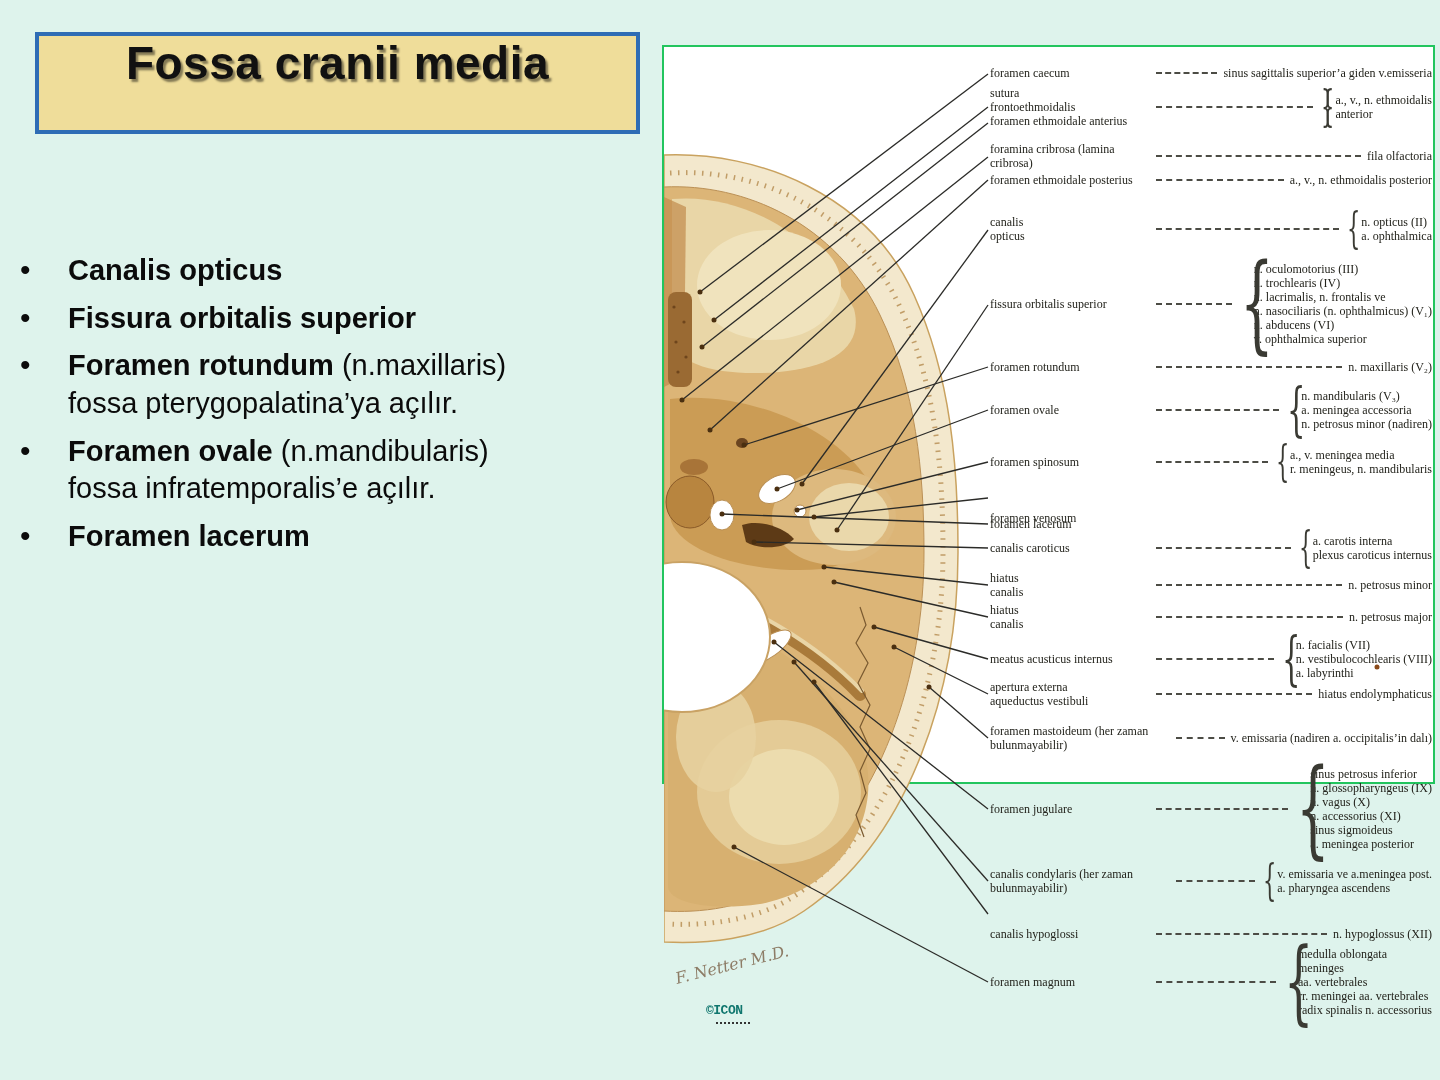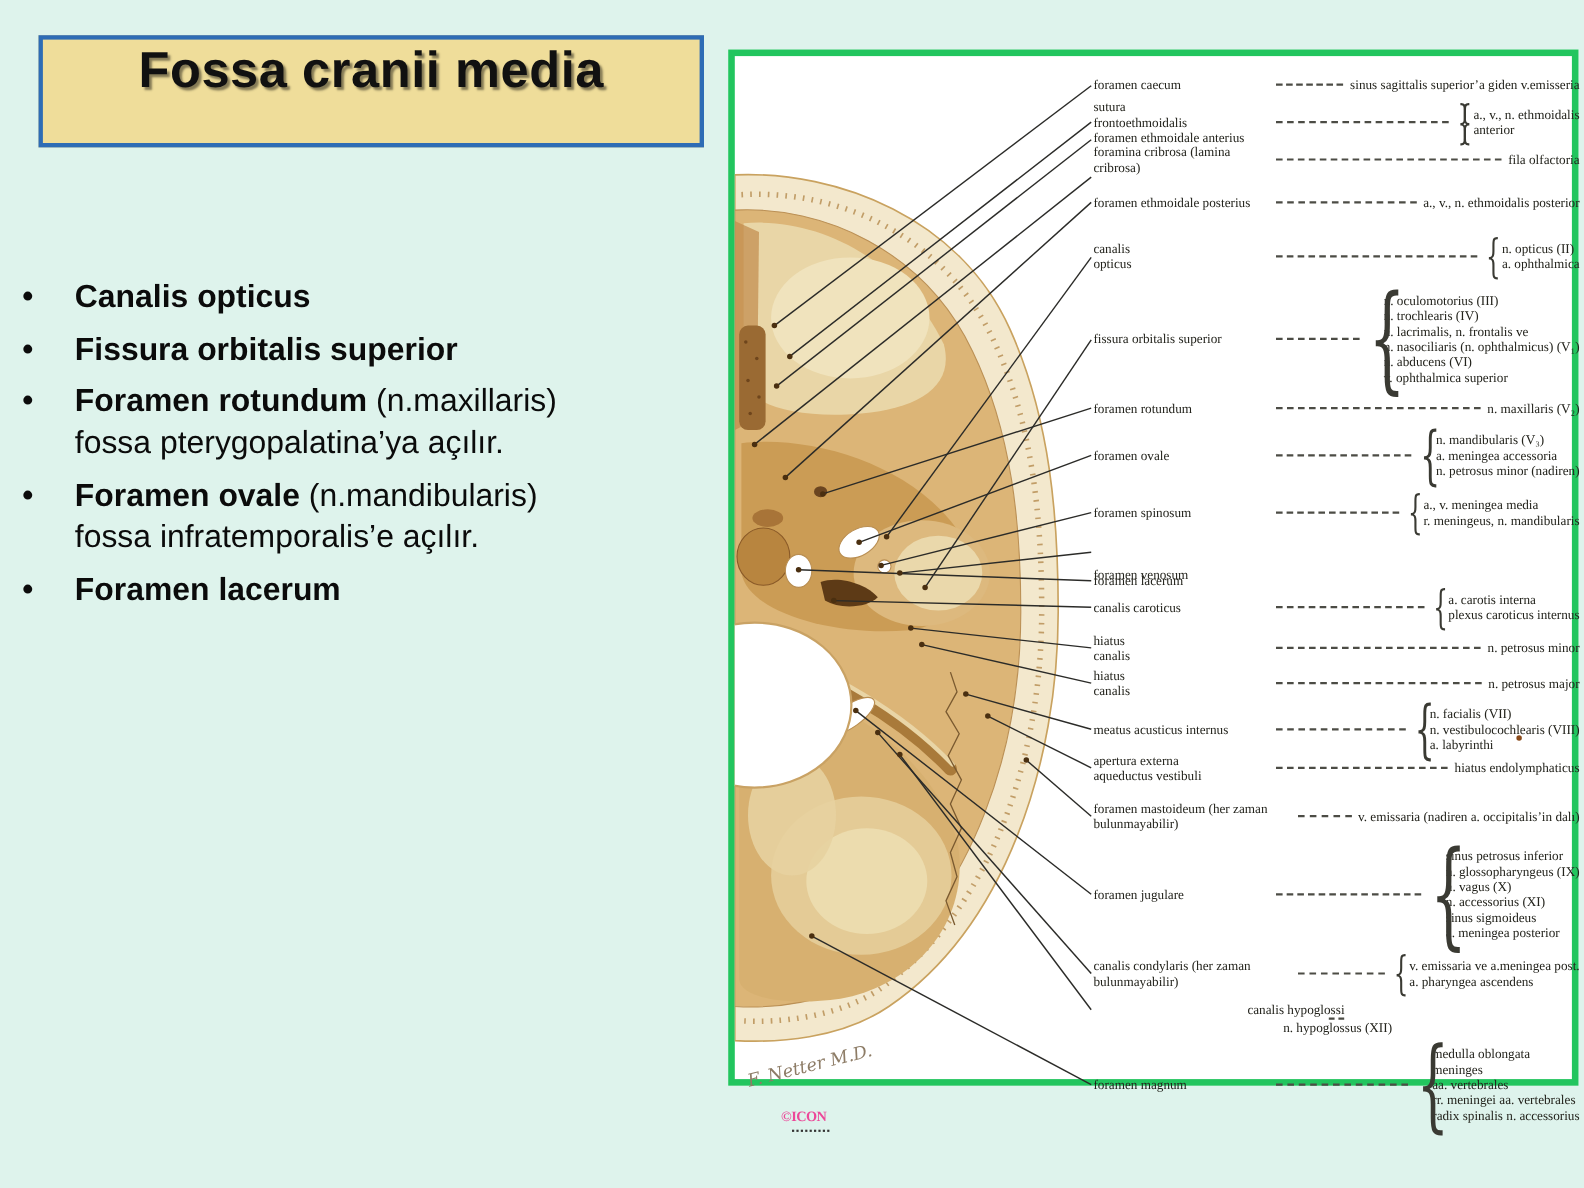--- a/index.html
+++ b/index.html
@@ -26,22 +26,22 @@
     position:relative;padding-left:54px;margin-bottom:10px;
     font-size:29px;line-height:1.3;color:#0b0b0b;
   }
   .bullets li::before{
     content:"\2022";position:absolute;left:6px;top:-2px;font-size:30px;
   }
   .bullets .b{font-weight:bold;}
   .bullets .r{font-weight:normal;white-space:pre-line;}
   
   .panel{
-    position:absolute;left:662px;top:45px;width:773px;height:942px;
-    background:#ffffff;border:6px solid #22c55e;box-sizing:border-box;
+    position:absolute;left:662px;top:45px;width:773px;height:739px;
+    background:#ffffff;border:2px solid #22c55e;box-sizing:border-box;
   }
   .panel svg{position:absolute;left:0;top:0;}
   
   .lrow{
     position:absolute;left:326px;width:442px;display:flex;align-items:center;
     font-family:"Liberation Serif",serif;font-size:12px;line-height:1.17;color:#23231c;
   }
   .lleft{flex:none;width:162px;white-space:pre-line;}
   .lleft.lw{width:182px;}
   .ldash{flex:1;min-width:14px;border-top:2px dashed #4c4c45;height:0;margin:0 4px;}
@@ -56,22 +56,22 @@
   .b-d2{font-size:42px;letter-spacing:4px;}
   .lright{flex:none;white-space:pre-line;max-width:250px;margin-left:2px;}
   
   .sig{
     position:absolute;left:10px;top:908px;transform:rotate(-14deg);
     font-family:"DejaVu Serif",serif;font-style:italic;
     font-size:16px;color:#8d7c66;
   }
   .logo{
     position:absolute;left:42px;top:956px;
-    font-family:Liberation Serif, serif;font-weight:bold;
-    font-size:13px;letter-spacing:-.5px;color:#ec4899;
+    font-family:Liberation Mono, monospace;font-weight:bold;
+    font-size:13px;letter-spacing:-.5px;color:#0f766e;
   }
   .logo::after{ 
     content:"";display:block;height:3px;margin-top:1px;
     border-bottom:2px dotted #333;width:34px;margin-left:10px;
   }
 </style>
 </head>
 <body>
 
 <div class="title-box">
@@ -195,21 +195,21 @@
     </div>
       <div class="lrow" style="top: 39px;">
       <div class="lleft">sutura
 frontoethmoidalis
 foramen ethmoidale anterius</div>
       <div class="ldash"></div>
       <div class="lbrace b-d2">}{</div>
       <div class="lright">a., v., n. ethmoidalis
 anterior</div>
     </div>
-      <div class="lrow" style="top: 80px; font-family: Liberation Serif, serif;">
+      <div class="lrow" style="top: 95px; font-family: Liberation Serif, serif;">
       <div class="lleft">foramina cribrosa (lamina
 cribrosa)</div>
       <div class="ldash"></div>
 
       <div class="lright">fila olfactoria</div>
     </div>
       <div class="lrow" style="top: 126px;">
       <div class="lleft">foramen ethmoidale posterius</div>
       <div class="ldash"></div>
 
@@ -318,21 +318,21 @@
 a. meningea posterior</div>
     </div>
       <div class="lrow" style="top: 820px;">
       <div class="lleft lw">canalis condylaris (her zaman
 bulunmayabilir)</div>
       <div class="ldash"></div>
       <div class="lbrace b-s2">{</div>
       <div class="lright">v. emissaria ve a.meningea post.
 a. pharyngea ascendens</div>
     </div>
-      <div class="lrow" style="top: 860px; flex-direction: column;">
+      <div class="lrow" style="top: 880px;">
       <div class="lleft">canalis hypoglossi</div>
       <div class="ldash"></div>
 
       <div class="lright">n. hypoglossus (XII)</div>
     </div>
       <div class="lrow" style="top: 900px;">
       <div class="lleft">foramen magnum</div>
       <div class="ldash"></div>
       <div class="lbrace b-s5">{</div>
       <div class="lright">medulla oblongata

